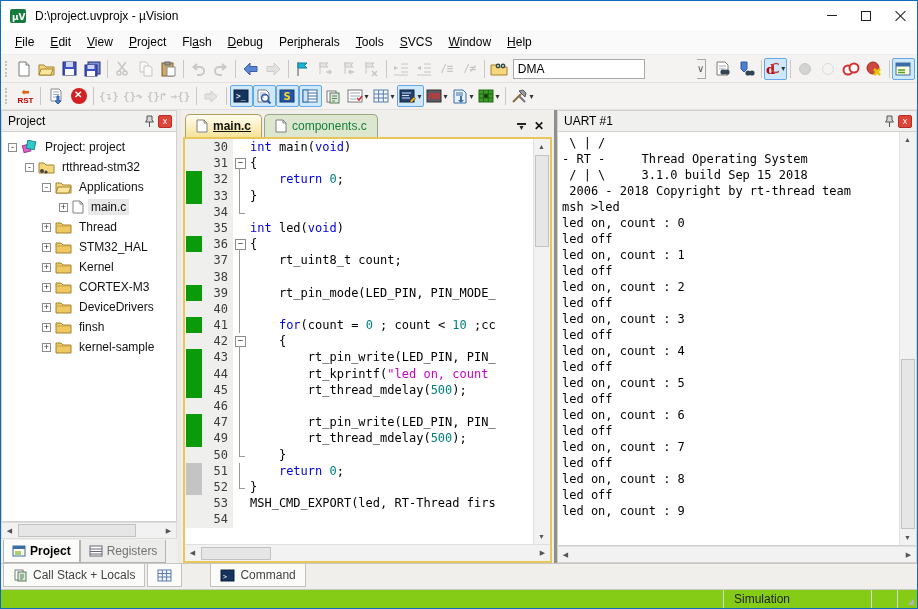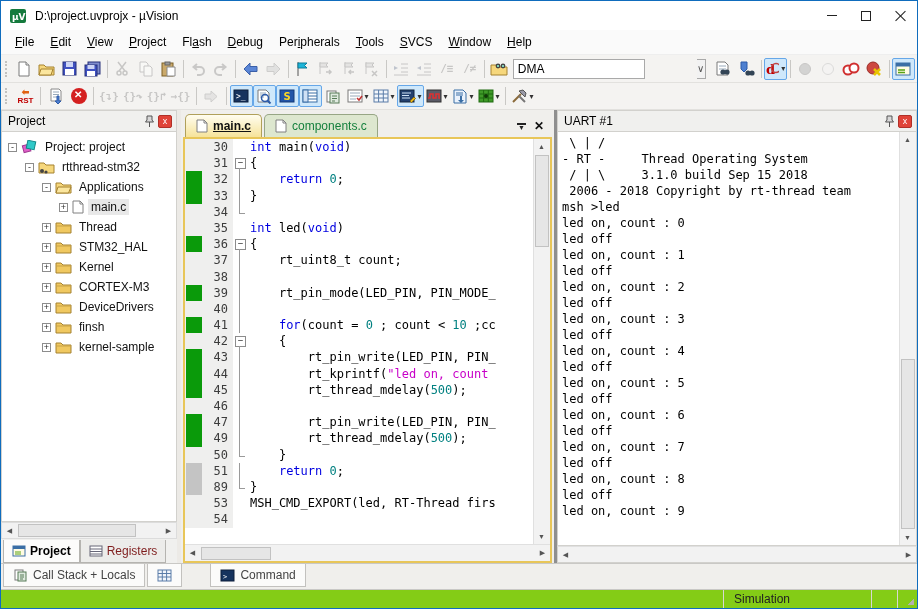--- a/index.html
+++ b/index.html
@@ -57,21 +57,21 @@
   .trow{height:20px;display:flex;align-items:center;white-space:nowrap}
   .trow .exp{width:9px;height:9px;border:1px solid #8c8c8c;background:#fff;font-size:9px;line-height:7px;text-align:center;color:#333;margin-right:4px;flex:0 0 auto}
   .trow .ticn{margin-right:4px;display:flex;flex:0 0 auto}
   .trow .tlabel{padding:1px 3px}
   .trow .tlabel.sel{background:#e8e8e8}
   .hscroll{height:17px;background:#f2f2f2;border:1px solid #dcdcdc;display:flex;align-items:center;flex:0 0 auto}
   .sb-arrow{width:15px;height:15px;display:flex;align-items:center;justify-content:center;color:#555;font-size:7px;background:#f2f2f2}
   .sb-thumb{height:13px;background:#e6e6e6;border:1px solid #c2c2c2;margin:0 1px}
   .sb-spacer{flex:1}
   .left-tabs{height:24px;display:flex;align-items:stretch;background:#f0f0ee;padding:1px 2px 0 2px;flex:0 0 auto}
-  .ltab{display:flex;align-items:center;gap:4px;padding:0 8px;border:1px solid #b5b4b0;border-top:none;background:#ececea;color:#7f1d1d}
+  .ltab{display:flex;align-items:center;gap:4px;padding:0 8px;border:1px solid #b5b4b0;border-top:none;background:#ececea;color:#737373}
   .ltab.active{background:#fcfcfb;font-weight:bold;color:#000}
 
   .vsplit{width:3px;background:#8f8f8f;margin:0}
   .lsplit{width:4px;background:#eceae6}
 
   
   .centercol{flex:1;display:flex;flex-direction:column;min-width:0;background:#f0efec}
   .edtabs{height:27px;display:flex;align-items:flex-end;padding:3px 4px 0 4px;flex:0 0 auto}
   .edtab{height:23px;display:flex;align-items:center;gap:5px;padding:0 10px;border:1px solid #b0a05a;border-bottom:none;border-radius:5px 5px 0 0;margin-right:2px}
   .edtab.active{background:linear-gradient(#fffdf0,#f6e39a);font-weight:bold}
@@ -678,21 +678,21 @@
               <div class="cline"><span class="cov g"></span><span class="lno">41</span><span class="fold fv"></span><span class="ctext"><span class="cp">    </span><span class="ck">for</span><span class="cp">(count = </span><span class="cn">0</span><span class="cp"> ; count &lt; </span><span class="cn">10</span><span class="cp"> ;cc</span></span></div>
               <div class="cline"><span class="cov"></span><span class="lno">42</span><span class="fold fb"></span><span class="ctext"><span class="cp">    {</span></span></div>
               <div class="cline"><span class="cov g"></span><span class="lno">43</span><span class="fold fv"></span><span class="ctext"><span class="cp">        rt_pin_write(LED_PIN, PIN_</span></span></div>
               <div class="cline"><span class="cov g"></span><span class="lno">44</span><span class="fold fv"></span><span class="ctext"><span class="cp">        rt_kprintf(</span><span class="cs">"led on, count </span></span></div>
               <div class="cline"><span class="cov g"></span><span class="lno">45</span><span class="fold fv"></span><span class="ctext"><span class="cp">        rt_thread_mdelay(</span><span class="cn">500</span><span class="cp">);</span></span></div>
               <div class="cline"><span class="cov"></span><span class="lno">46</span><span class="fold fv"></span><span class="ctext"></span></div>
               <div class="cline"><span class="cov g"></span><span class="lno">47</span><span class="fold fv"></span><span class="ctext"><span class="cp">        rt_pin_write(LED_PIN, PIN_</span></span></div>
               <div class="cline"><span class="cov g"></span><span class="lno">49</span><span class="fold fv"></span><span class="ctext"><span class="cp">        rt_thread_mdelay(</span><span class="cn">500</span><span class="cp">);</span></span></div>
               <div class="cline"><span class="cov"></span><span class="lno">50</span><span class="fold fe"></span><span class="ctext"><span class="cp">    }</span></span></div>
               <div class="cline"><span class="cov y"></span><span class="lno">51</span><span class="fold fv"></span><span class="ctext"><span class="cp">    </span><span class="ck">return</span><span class="cp"> </span><span class="cn">0</span><span class="cp">;</span></span></div>
-              <div class="cline"><span class="cov y"></span><span class="lno">89</span><span class="fold fe"></span><span class="ctext"><span class="cp">}</span></span></div>
+              <div class="cline"><span class="cov y"></span><span class="lno">52</span><span class="fold fe"></span><span class="ctext"><span class="cp">}</span></span></div>
               <div class="cline"><span class="cov"></span><span class="lno">53</span><span class="fold"></span><span class="ctext"><span class="cp">MSH_CMD_EXPORT(led, RT-Thread firs</span></span></div>
               <div class="cline"><span class="cov"></span><span class="lno">54</span><span class="fold"></span><span class="ctext"></span></div>
             </div>
           <div class="vscroll">
             <span class="sb-arrow">▲</span>
             <span class="vthumb" style="height:92px"></span>
             <span class="sb-spacer"></span>
             <span class="sb-arrow">▼</span>
           </div>
         </div>

